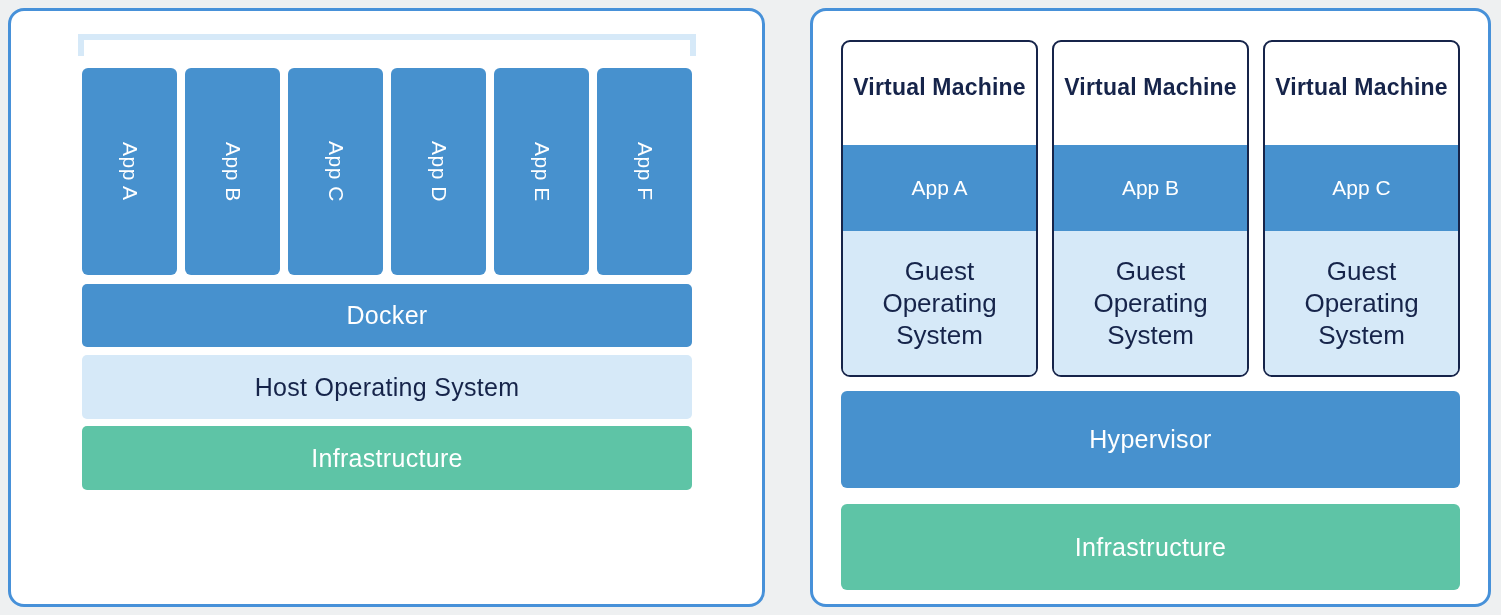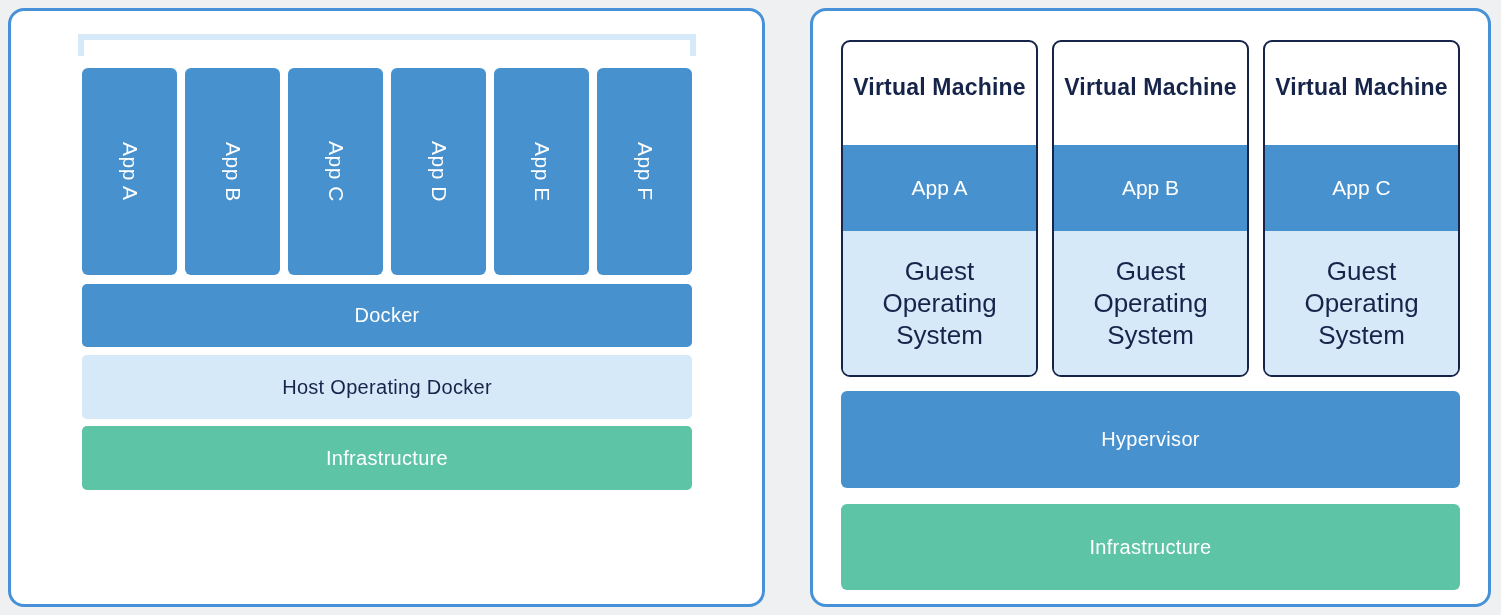--- a/index.html
+++ b/index.html
@@ -31,21 +31,21 @@
   .app-col {
     flex:1; background:#4791ce; border-radius:6px;
     display:flex; align-items:center; justify-content:center;
   }
   .app-col .vtext {
     writing-mode:vertical-rl; color:#ffffff;
     font-size:21px; letter-spacing:0.5px; white-space:nowrap;
   }
   .bar {
     border-radius:5px; display:flex; align-items:center; justify-content:center;
-    font-size:20px; letter-spacing:0.3px;
+    font-size:25px; letter-spacing:0.3px;
   }
   .bar-docker  { margin-top:9px; height:63px; background:#4791ce; color:#ffffff; }
   .bar-hostos  { margin-top:8px; height:64px; background:#d6e9f8; color:#16244a; }
   .bar-infra-l { margin-top:7px; height:64px; background:#5ec4a6; color:#ffffff; }
 
   
   .vm-row { margin-top:29px; height:337px; display:flex; gap:14px; }
   .vm-box {
     flex:1; box-sizing:border-box; background:#ffffff;
     border:2px solid #16244a; border-radius:9px; overflow:hidden;
@@ -91,21 +91,21 @@
     </div>
     <div class="app-col">
       <span class="vtext">App E</span>
     </div>
     <div class="app-col">
       <span class="vtext">App F</span>
     </div>
   </div>
 
   <div class="bar bar-docker">Docker</div>
-  <div class="bar bar-hostos">Host Operating Docker</div>
+  <div class="bar bar-hostos">Host Operating System</div>
   <div class="bar bar-infra-l">Infrastructure</div>
 </div>
 
 <div class="panel" id="right-panel">
   <div class="vm-row">
 
     <div class="vm-box">
       <div class="vm-header">Virtual Machine</div>
       <div class="vm-app">App A</div>
       <div class="vm-guest">

